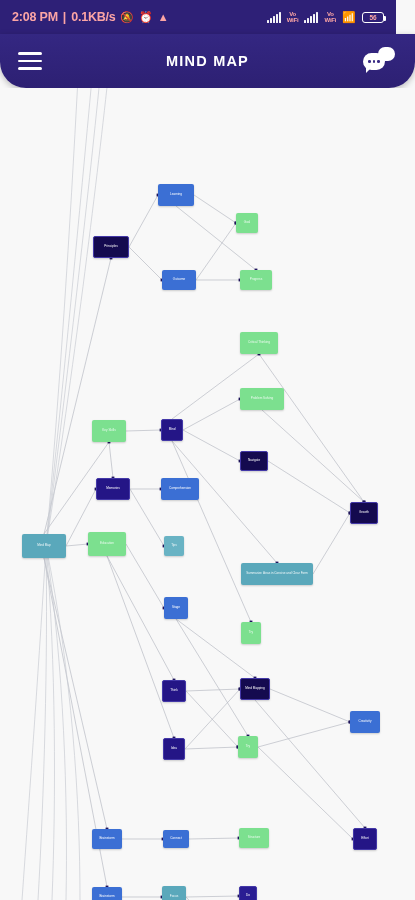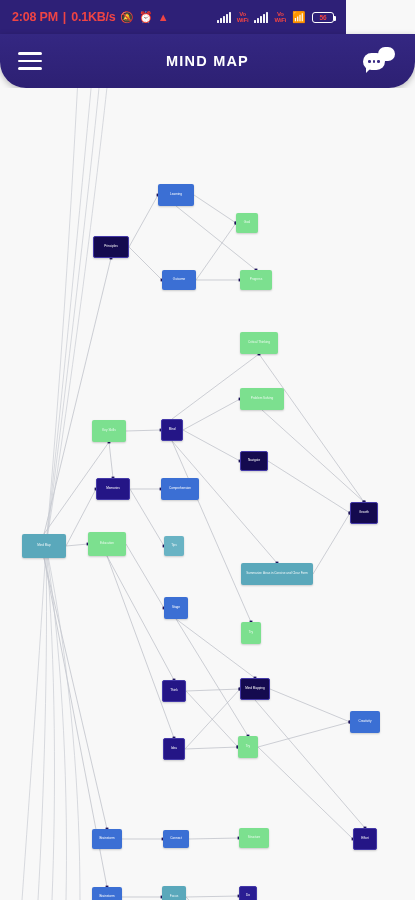--- a/index.html
+++ b/index.html
@@ -7,25 +7,25 @@
     width: 415px; height: 900px;
     font-family: "Liberation Sans", sans-serif;
     background: #f8f8f8;
     overflow: hidden;
   }
   #app { position: relative; width: 415px; height: 900px; }
 
   
   .statusbar {
     position: absolute; top: 0; left: 0;
-    width: 346px; height: 34px;
+    width: 396px; height: 34px;
     background: #2e2077;
     display: flex; align-items: center;
     padding: 0 12px;
-    color: #ef4444;
+    color: #fca5a5;
   }
   .status-left {
     display: flex; align-items: center; gap: 5px;
     font-size: 12.5px; font-weight: bold;
     letter-spacing: -0.2px;
   }
   .status-right {
     margin-left: auto;
     display: flex; align-items: center; gap: 6px;
   }

